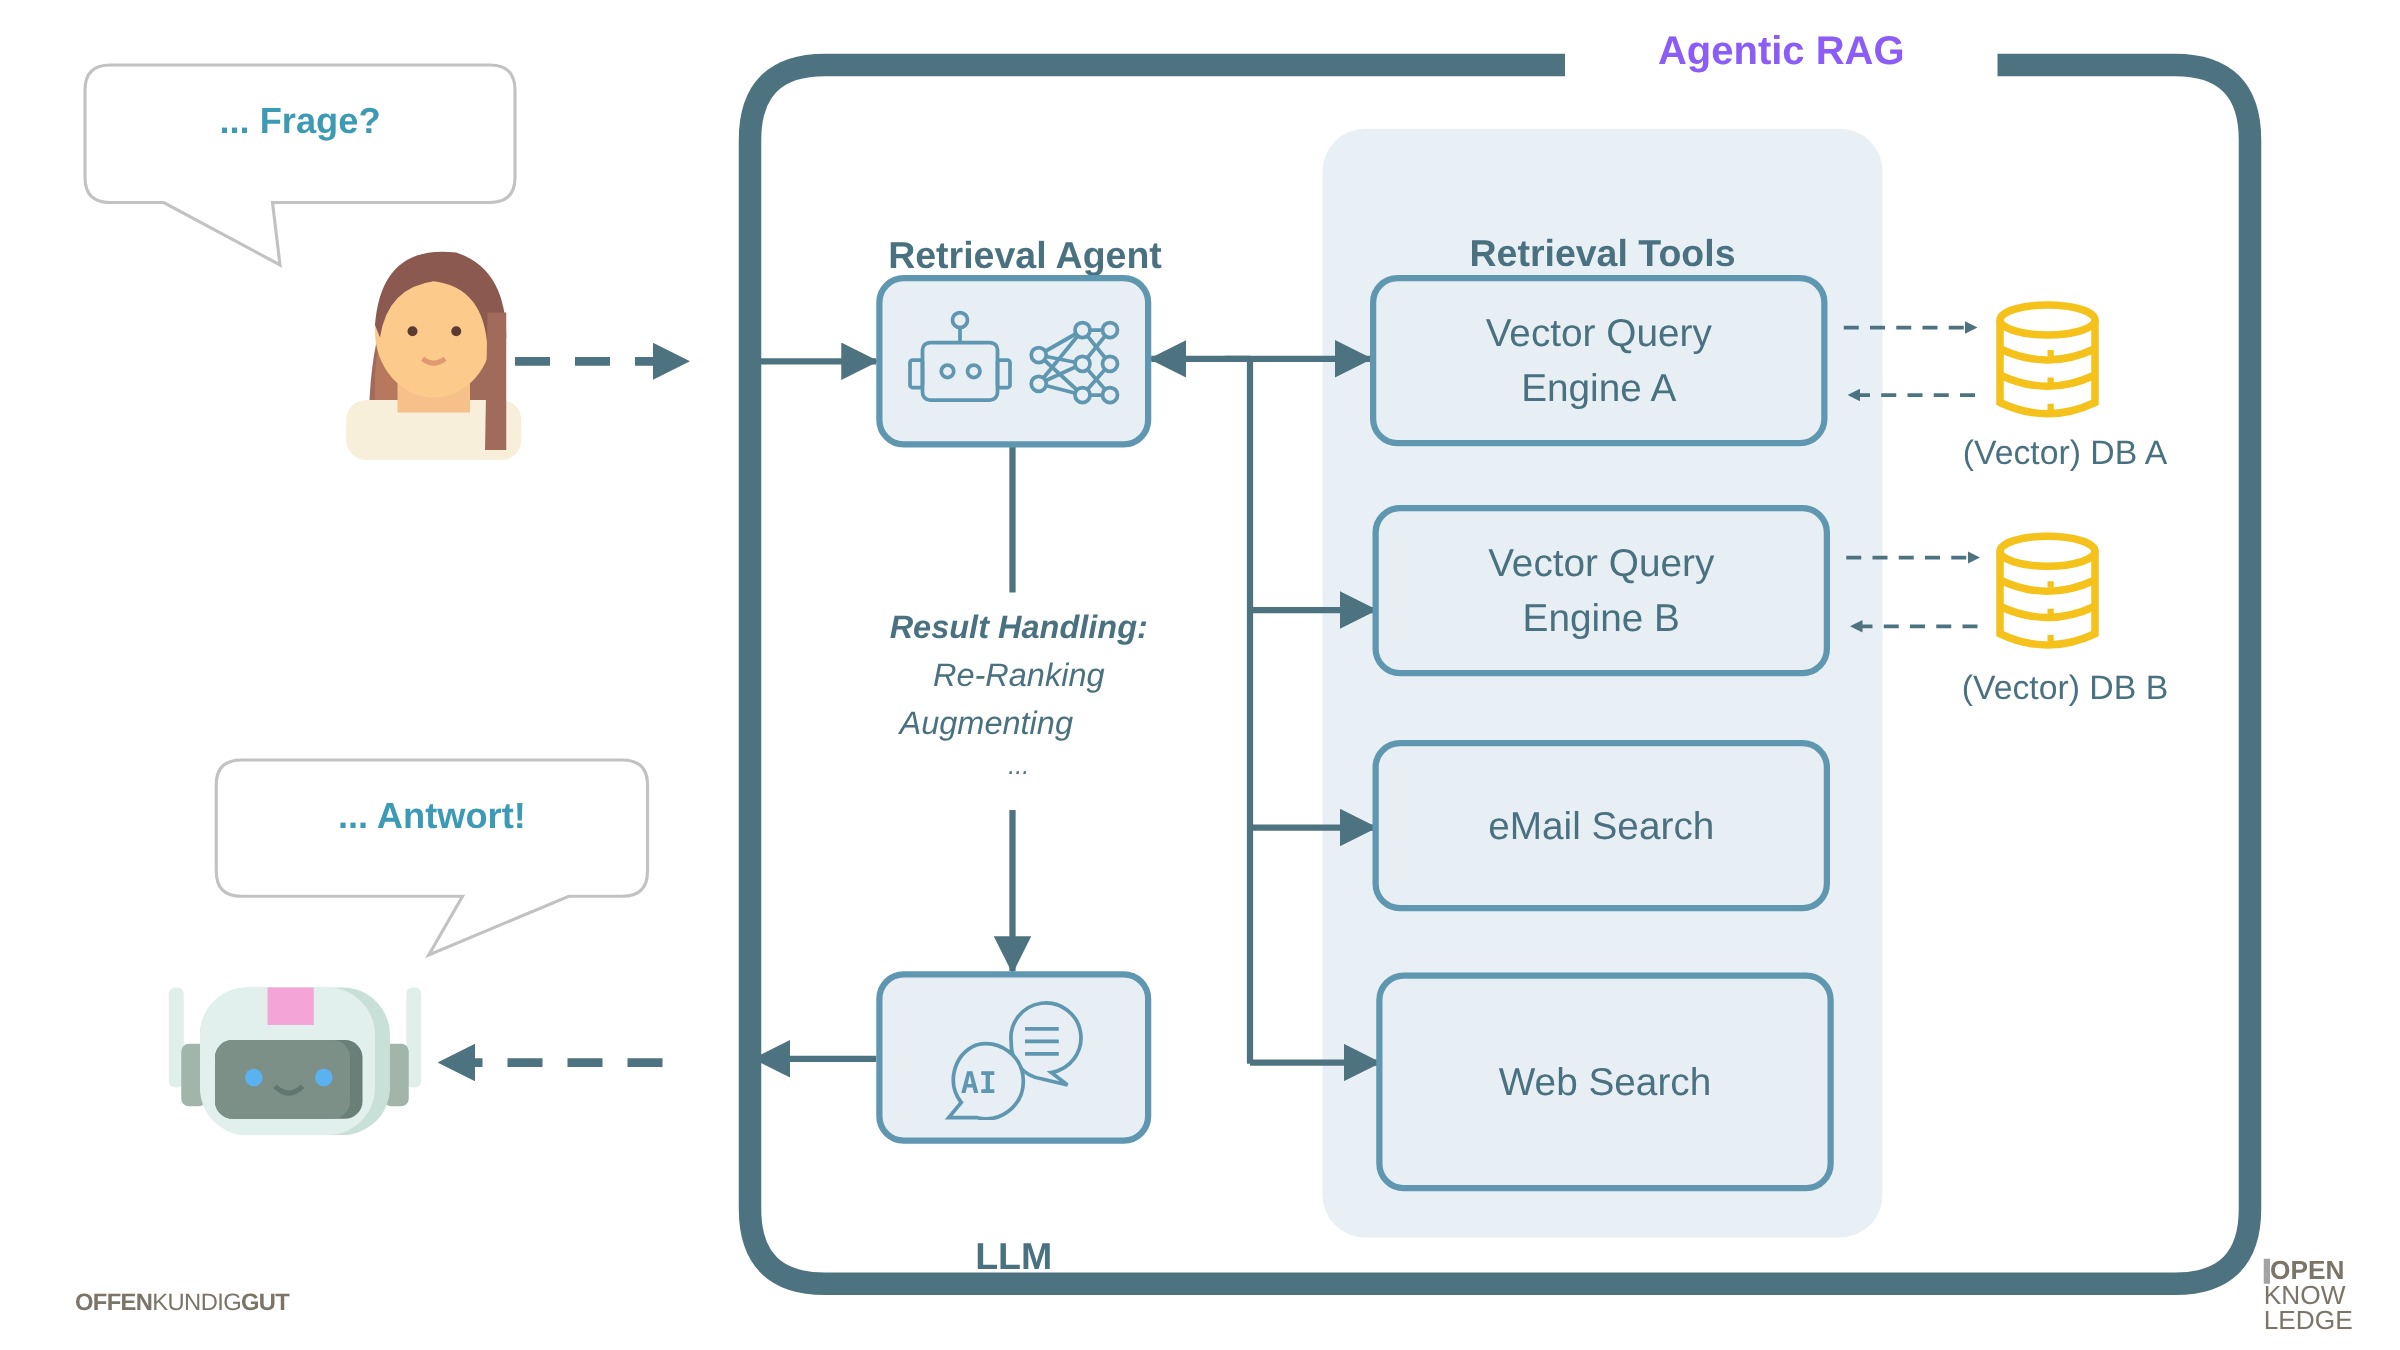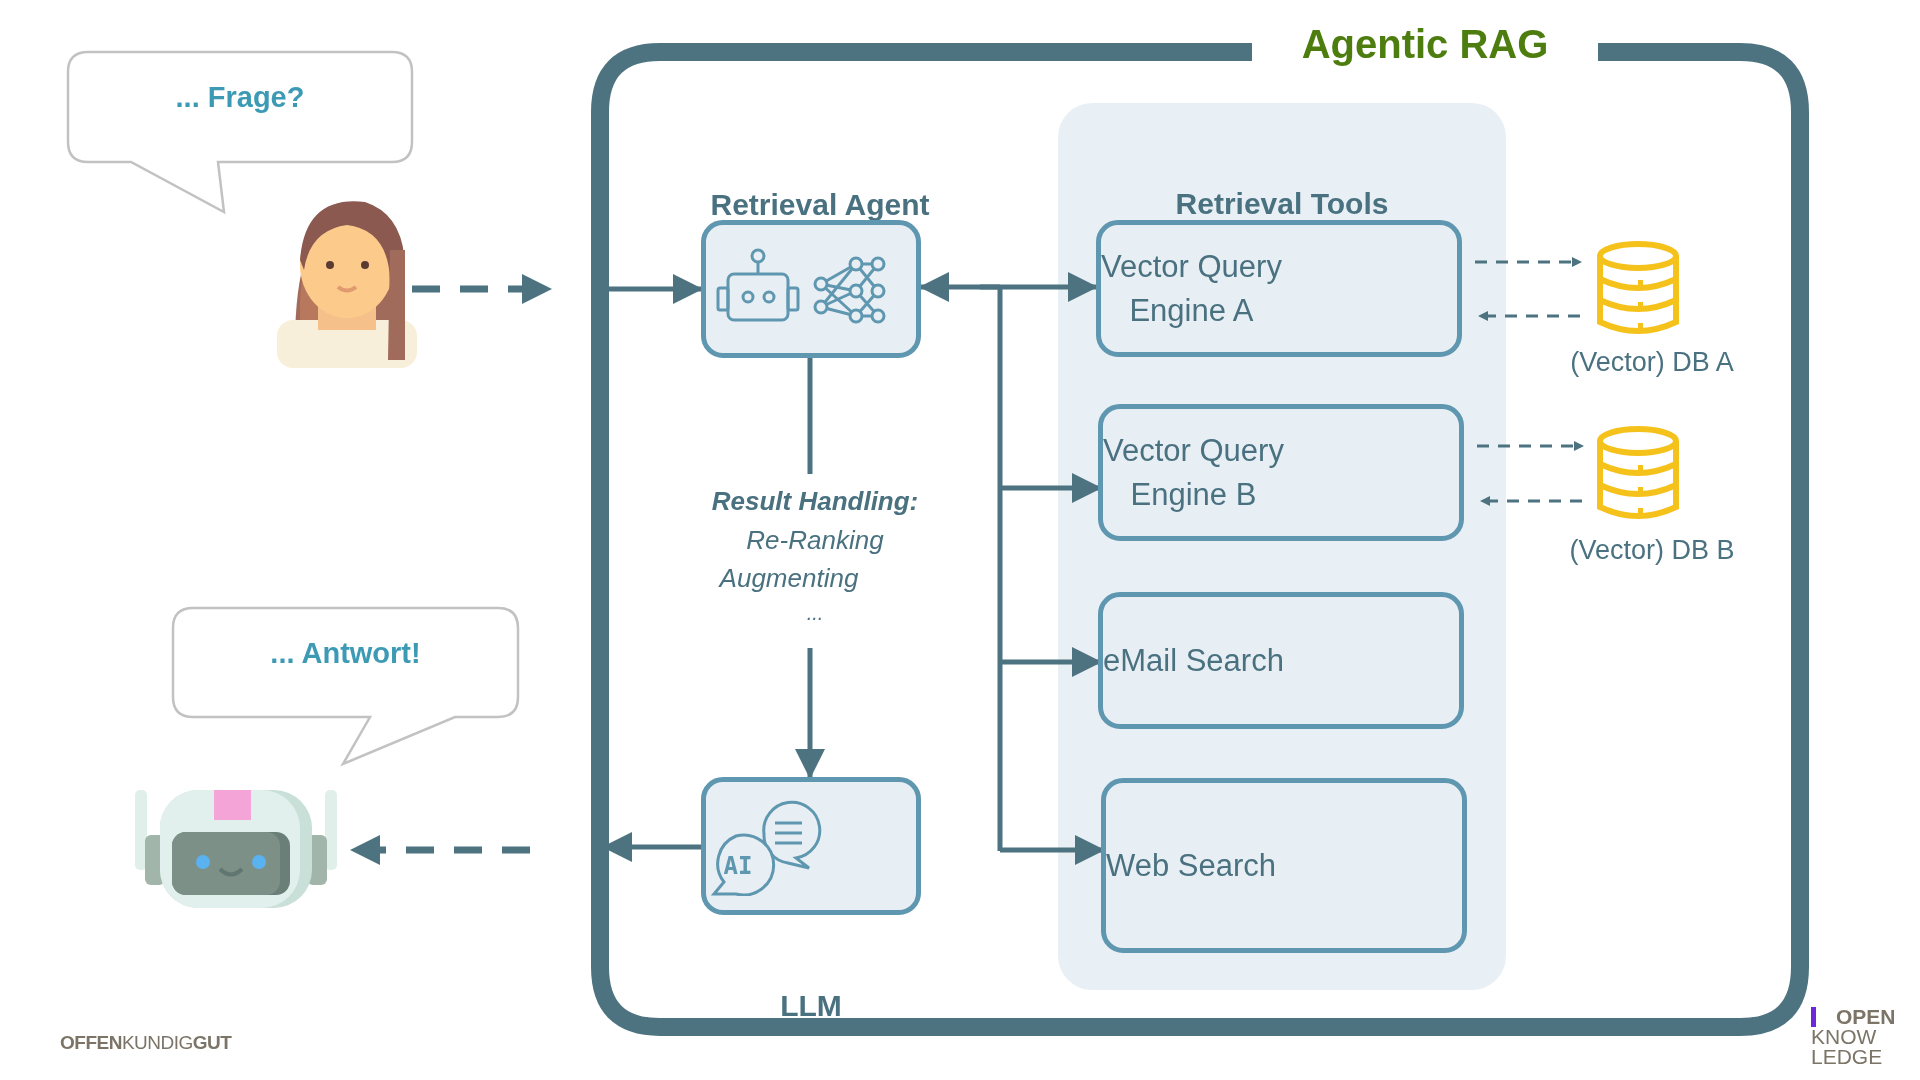--- a/index.html
+++ b/index.html
@@ -1,22 +1,22 @@
 <!DOCTYPE html>
 <html><head>
 <meta charset="utf-8">
 <style>
   html,body{margin:0;padding:0;background:#fff;}
   body{width:1920px;height:1080px;position:relative;overflow:hidden;font-family:"Liberation Sans","DejaVu Sans",sans-serif;color:#4a7180;}
   svg#diagram{position:absolute;left:0;top:0;}
   .abs{position:absolute;}
   .txt{position:absolute;text-align:center;white-space:nowrap;}
   .head{font-weight:bold;font-size:30px;color:#4a7180;margin-top:42px;}
-  .title{font-weight:bold;font-size:40px;color:#4d7c0f;}
-  .box{position:absolute;box-sizing:border-box;border:5px solid #5f97b0;border-radius:22px;background:#e8eff4;display:flex;align-items:center;text-align:center;font-size:31px;color:#4a7180;line-height:1.4;}
+  .title{font-weight:bold;font-size:32px;color:#8b5cf6;}
+  .box{position:absolute;box-sizing:border-box;border:5px solid #5f97b0;border-radius:22px;background:#e8eff4;display:flex;align-items:center;justify-content:center;text-align:center;font-size:31px;color:#4a7180;line-height:1.4;}
   .bubble-text{font-weight:bold;font-size:29px;color:#3d9ab5;}
   .italic{font-style:italic;font-size:26px;color:#4a7180;}
   .dblabel{font-size:27px;color:#4a7180;}
 </style>
 </head>
 <body>
 
 <svg id="diagram" width="1920" height="1080" viewBox="0 0 1920 1080">
   <defs>
     <marker id="ah" markerWidth="10" markerHeight="10" refX="8" refY="5" orient="auto" markerUnits="userSpaceOnUse">
@@ -184,16 +184,16 @@
   <div>Web Search</div>
 </div>
 
 <div class="txt dblabel" style="left:1540px;width:224px;top:347px;">(Vector) DB A</div>
 <div class="txt dblabel" style="left:1540px;width:224px;top:535px;">(Vector) DB B</div>
 
 <div class="abs" style="left:60px;top:1032px;font-size:19px;color:#7b7467;letter-spacing:-0.5px;">
   <span style="font-weight:bold;">OFFEN</span><span>KUNDIG</span><span style="font-weight:bold;">GUT</span>
 </div>
 <div class="abs" style="left:1811px;top:1007px;font-size:21px;line-height:20px;color:#7b7467;">
-  <div style="font-weight:bold;border-left:5px solid #6d28d9;padding-left:20px;">OPEN</div>
+  <div style="font-weight:bold;border-left:5px solid #a3a3a3;padding-left:0;">OPEN</div>
   <div>KNOW</div>
   <div>LEDGE</div>
 </div>
 
 </body></html>

